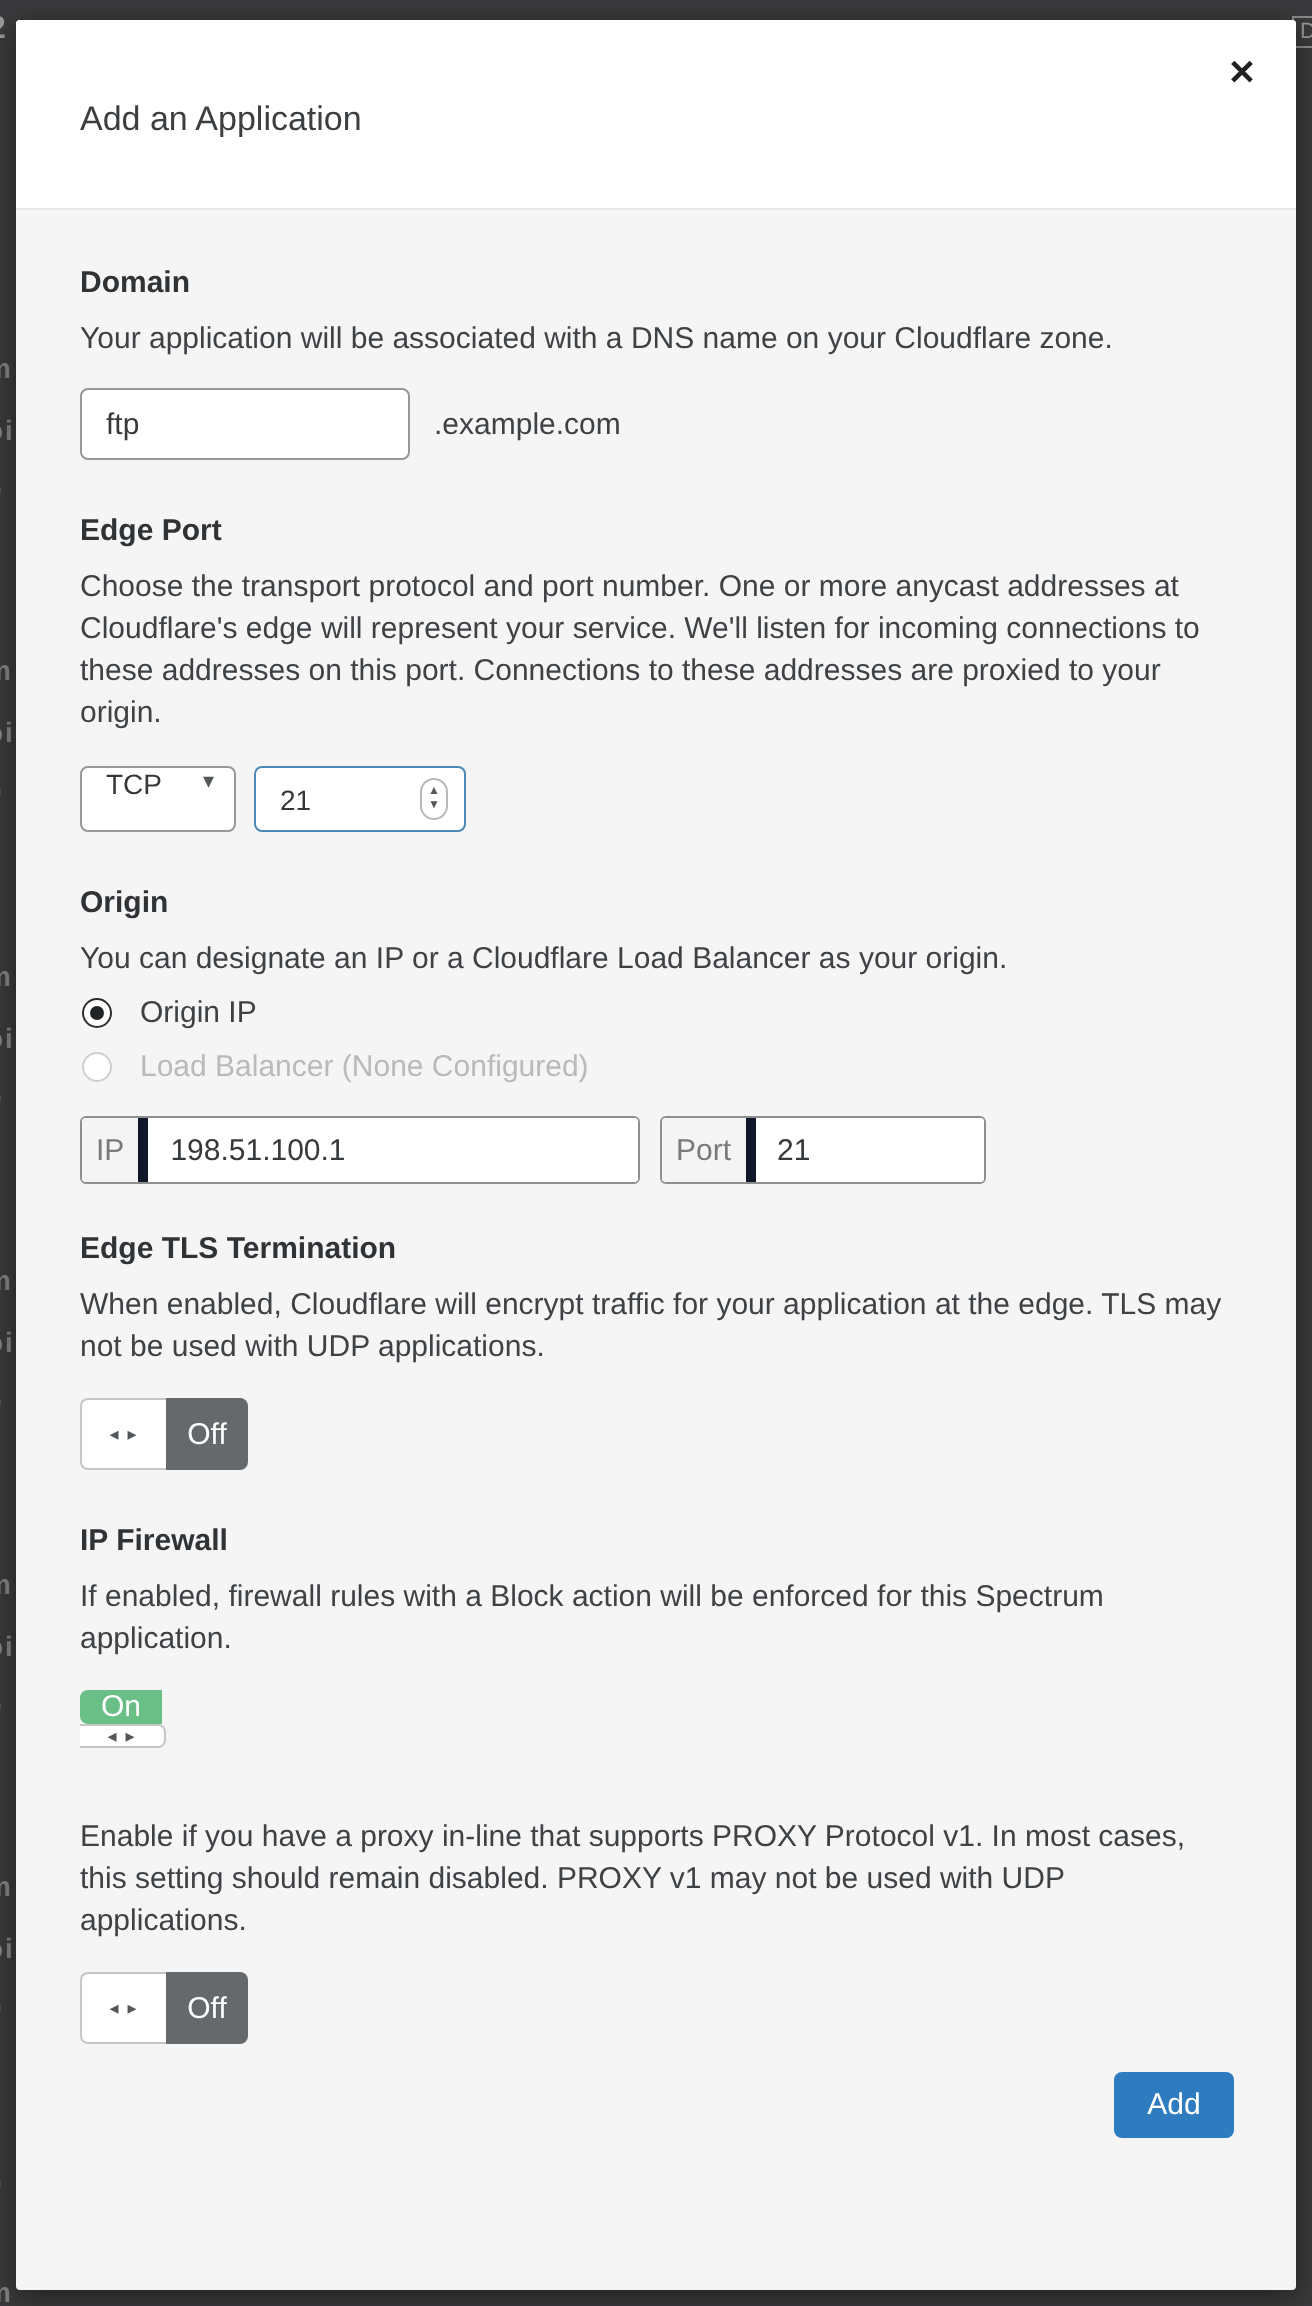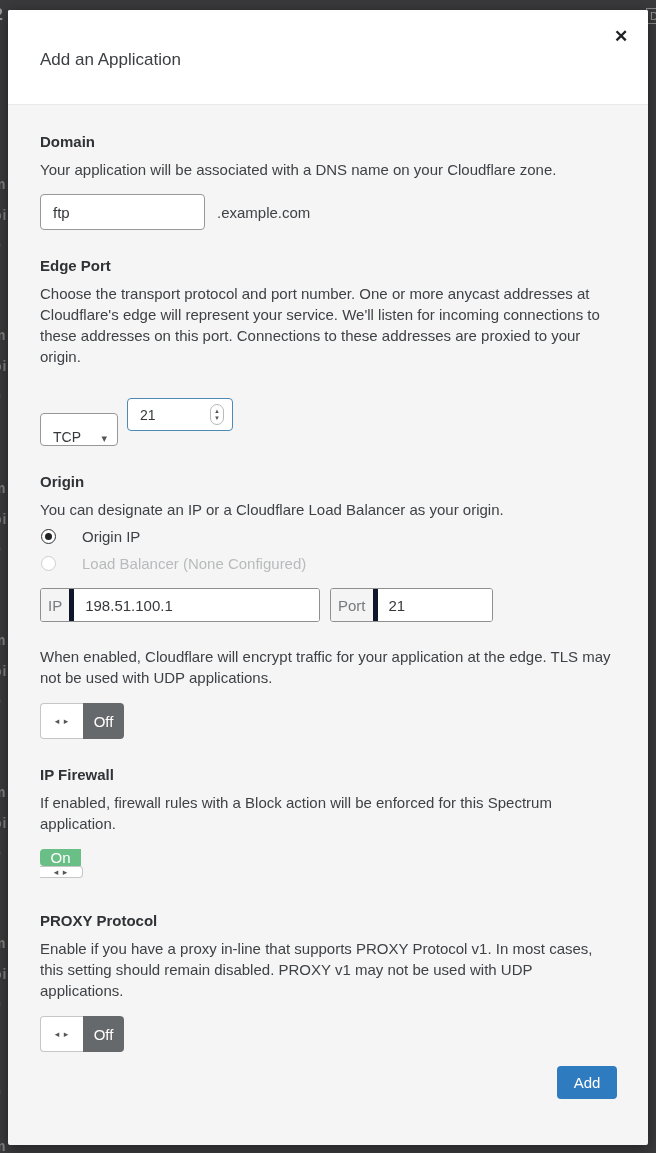--- a/index.html
+++ b/index.html
@@ -57,40 +57,40 @@
     font-family:Liberation Sans, sans-serif; font-size:15px; color:#36393c;
     padding:0 12px; outline:none;
   }
   .domain-input { width:165px; }
   .domain-suffix { font-size:15px; color:#3f4245; margin-left:12px; }
 
   
   .edgeport-row { display:flex; align-items:center; gap:9px; margin-top:16px; }
   .select-box {
     width:78px; height:33px; background:#fff; border:1px solid #989898;
-    border-radius:4px; display:flex; align-items:flex-end; justify-content:space-between;
-    padding:16px 10px 0 12px; cursor:pointer;margin-top:30px;
+    border-radius:4px; display:flex; align-items:flex-start; justify-content:space-between;
+    padding:0 10px 0 12px; cursor:pointer;
   }
   .select-value { font-size:14px; color:#36393c; }
   .select-caret { font-size:11px; color:#54575a; }
   .number-input-wrap {
     width:106px; height:33px; background:#fff; border:1px solid #4d89b5;
     border-radius:4px; display:flex; align-items:center; justify-content:space-between;
     padding:0 8px 0 12px;
   }
   .number-value { font-size:14px; color:#36393c; }
   .spinner {
     width:14px; height:21px; border:1px solid #b9b9ba; border-radius:8px;
     display:flex; flex-direction:column; align-items:center; justify-content:center;
     color:#54575a; cursor:pointer;
   }
   .spinner span { font-size:6px; line-height:7px; }
 
   
-  .radio-row { display:flex; align-items:center; margin:4px 0 10px 0;gap:12px; }
+  .radio-row { display:flex; align-items:center; margin:4px 0 10px 0; }
   .radio-outer {
     width:15px; height:15px; border-radius:50%; border:1px solid #2c2f31;
     display:flex; align-items:center; justify-content:center; background:#fff;
     margin-left:1px; cursor:pointer; flex:0 0 auto;
   }
   .radio-outer.checked .radio-dot { width:7px; height:7px; border-radius:50%; background:#212426; }
   .radio-outer.disabled { border-color:#cfcfd0; cursor:default; }
   .radio-label { font-size:15px; color:#3f4245; margin-left:14px; }
   .radio-label.disabled { color:#b9babb; }
 
@@ -223,38 +223,38 @@
             <input class="addon-input" type="text" value="198.51.100.1" style="">
           </div>
           <div class="addon-group port-group">
             <span class="addon-label">Port</span>
             <input class="addon-input" type="text" value="21" style="">
           </div>
         </div>
       </div>
 
       <div class="section">
+        <div class="field-label">Edge TLS Termination</div>
         <div class="field-desc" style="margin-bottom:0;">When enabled, Cloudflare will encrypt traffic for your application at the edge. TLS may not be used with UDP applications.</div>
         <div class="toggle off">
           <span class="toggle-knob">◂ ▸</span>
           <span class="toggle-state">Off</span>
         </div>
       </div>
 
       <div class="section">
         <div class="field-label">IP Firewall</div>
         <div class="field-desc" style="margin-bottom:0;">If enabled, firewall rules with a Block action will be enforced for this Spectrum application.</div>
         <div class="toggle on">
           <span class="toggle-state">On</span>
           <span class="toggle-knob">◂ ▸</span>
         </div>
       </div>
 
       <div class="section" style="margin-bottom:0;">
-        <div class="field-label">PROXY Protocol</div>
         <div class="field-desc" style="margin-bottom:0;">Enable if you have a proxy in-line that supports PROXY Protocol v1. In most cases, this setting should remain disabled. PROXY v1 may not be used with UDP applications.</div>
         <div class="toggle off">
           <span class="toggle-knob">◂ ▸</span>
           <span class="toggle-state">Off</span>
         </div>
       </div>
 
     </div>
 
     <div class="modal-footer">

